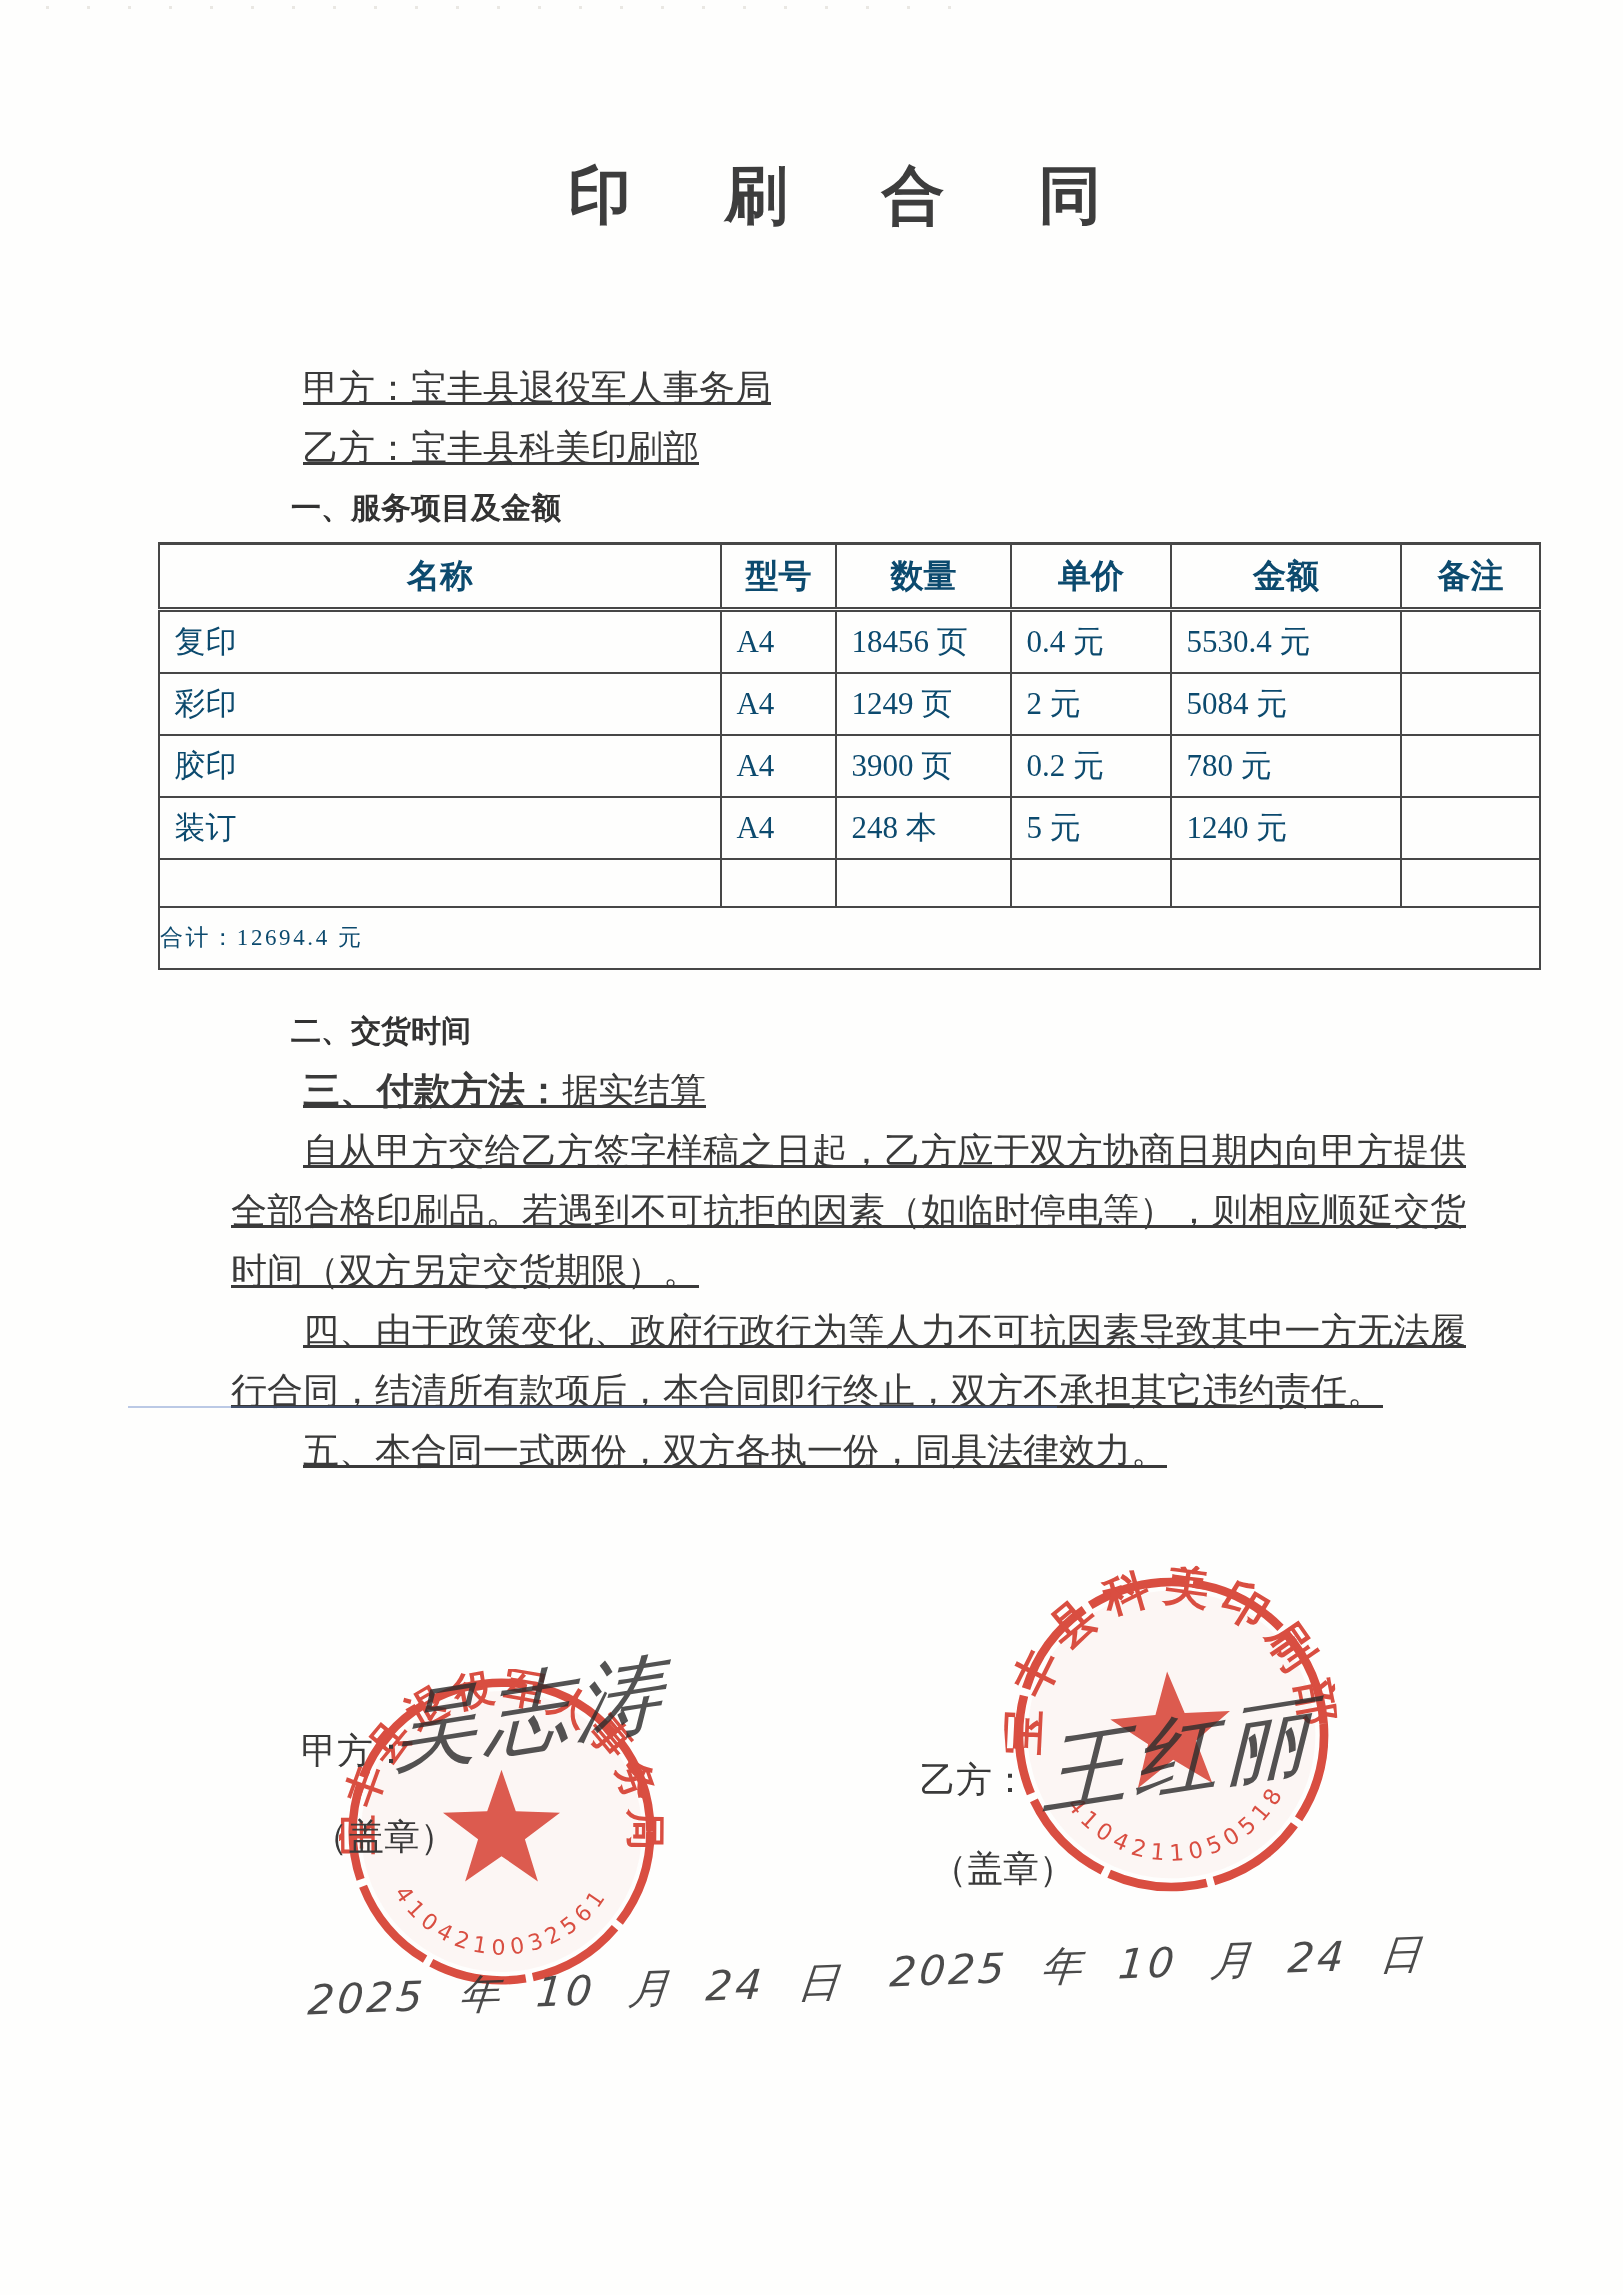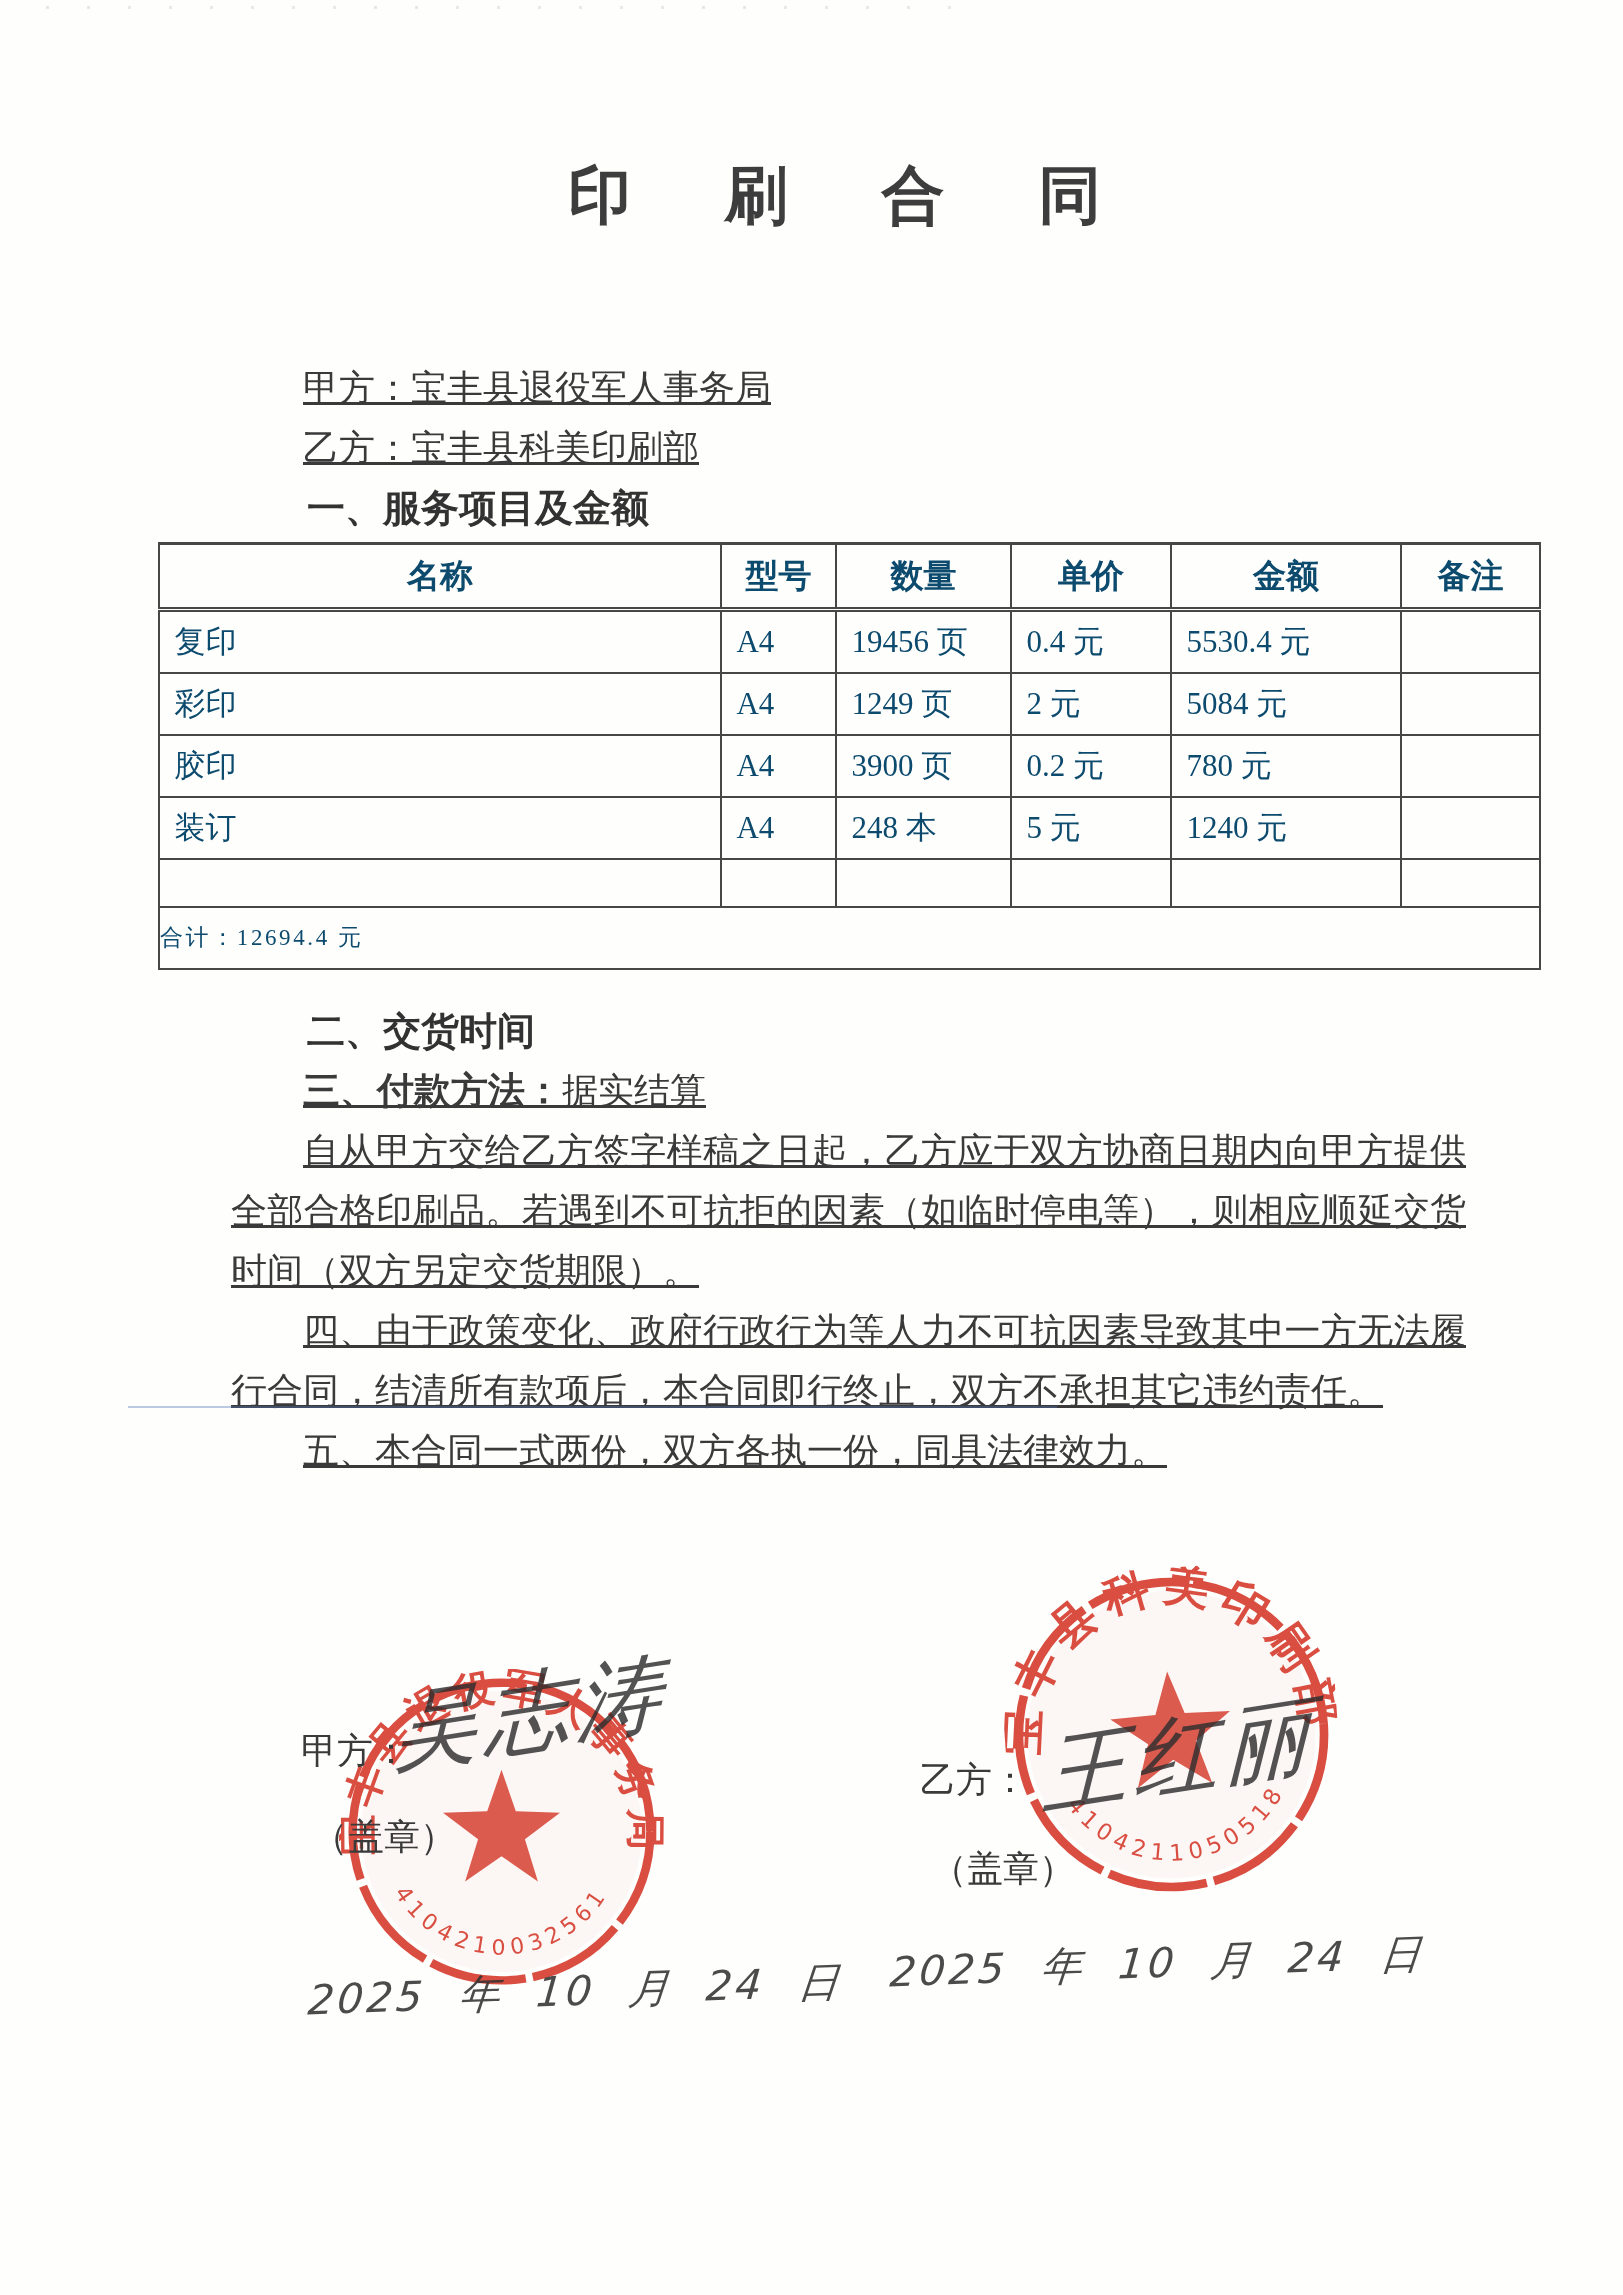--- a/index.html
+++ b/index.html
@@ -12,21 +12,21 @@
     background-image:repeating-linear-gradient(90deg, rgba(125,112,88,.35) 0 3.3px, transparent 3.3px 41px);
   }
   .title {
     margin:0; padding-top:165px; text-align:center;
     font-size:63px; line-height:63px; font-weight:700; color:#3d3d3d;
     letter-spacing:39px; text-indent:39px;
   }
   .body-text { margin:130px 180px 0 208px; font-size:36px; line-height:60px; text-align:justify; }
   .body-text p { margin:0; text-indent:2em;text-decoration:underline; }
   .sec {
-    margin:0; font-size:38px; line-height:60px; font-weight:700; color:#323232;
+    margin:0; font-size:30px; line-height:60px; font-weight:700; color:#323232;
     text-indent:2em; font-family:"Liberation Sans", sans-serif; text-align:left;
   }
   .sec.mt { margin-top:31px; }
   .bold { font-weight:700; font-family:"Liberation Sans", sans-serif; font-size:37px; }
   table.svc {
     width:1381px; margin:3.9px 0 0 -73px; border-collapse:collapse; table-layout:fixed;
     font-size:31px; color:#0c4a6e;
   }
   table.svc th, table.svc td { border:2px solid #474747; vertical-align:middle; overflow:hidden; white-space:nowrap; }
   table.svc thead th {
@@ -95,21 +95,21 @@
           <th>数量</th>
           <th>单价</th>
           <th>金额</th>
           <th>备注</th>
         </tr>
       </thead>
       <tbody>
         <tr>
           <td>复印</td>
           <td>A4</td>
-          <td>19456 页</td>
+          <td>18456 页</td>
           <td>0.4 元</td>
           <td>5530.4 元</td>
           <td></td>
         </tr>
         <tr>
           <td>彩印</td>
           <td>A4</td>
           <td>1249 页</td>
           <td>2 元</td>
           <td>5084 元</td>

